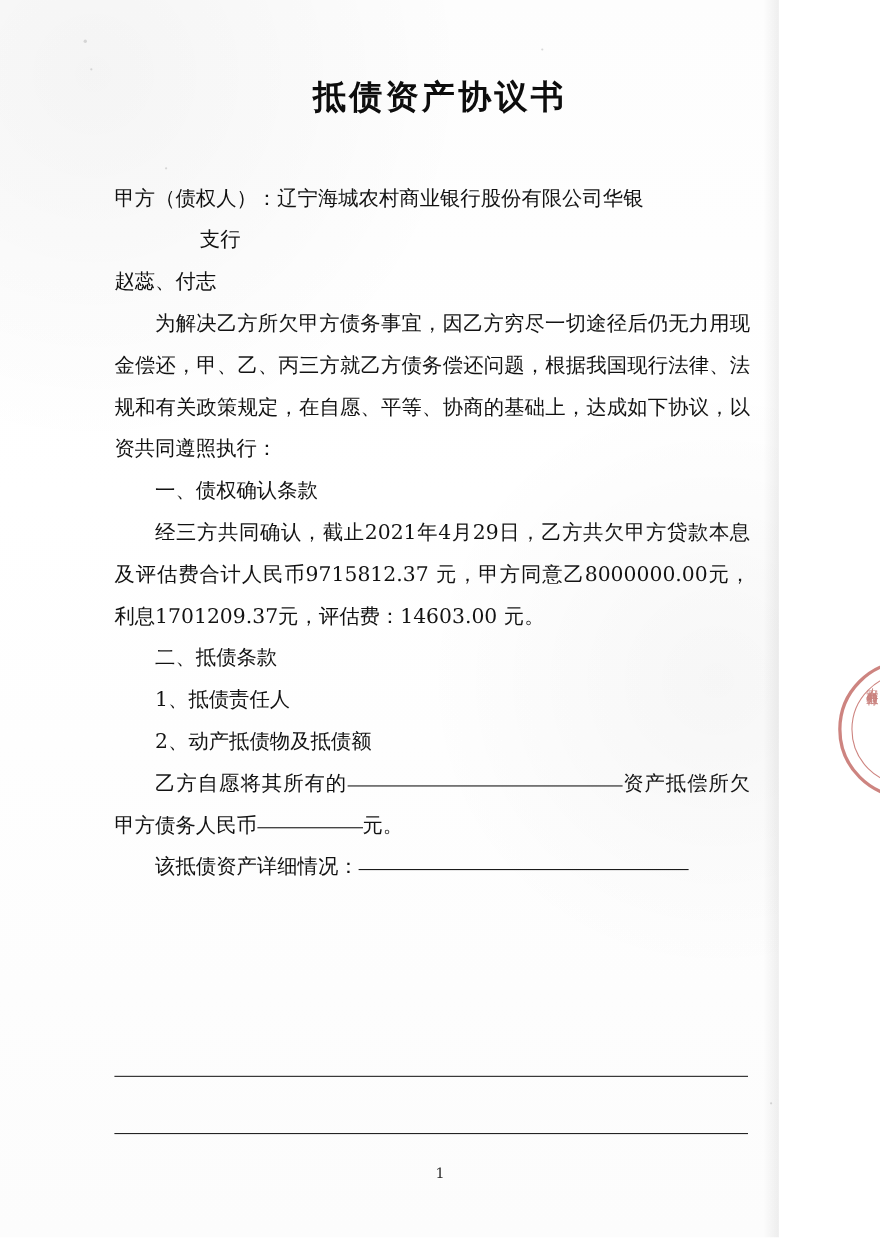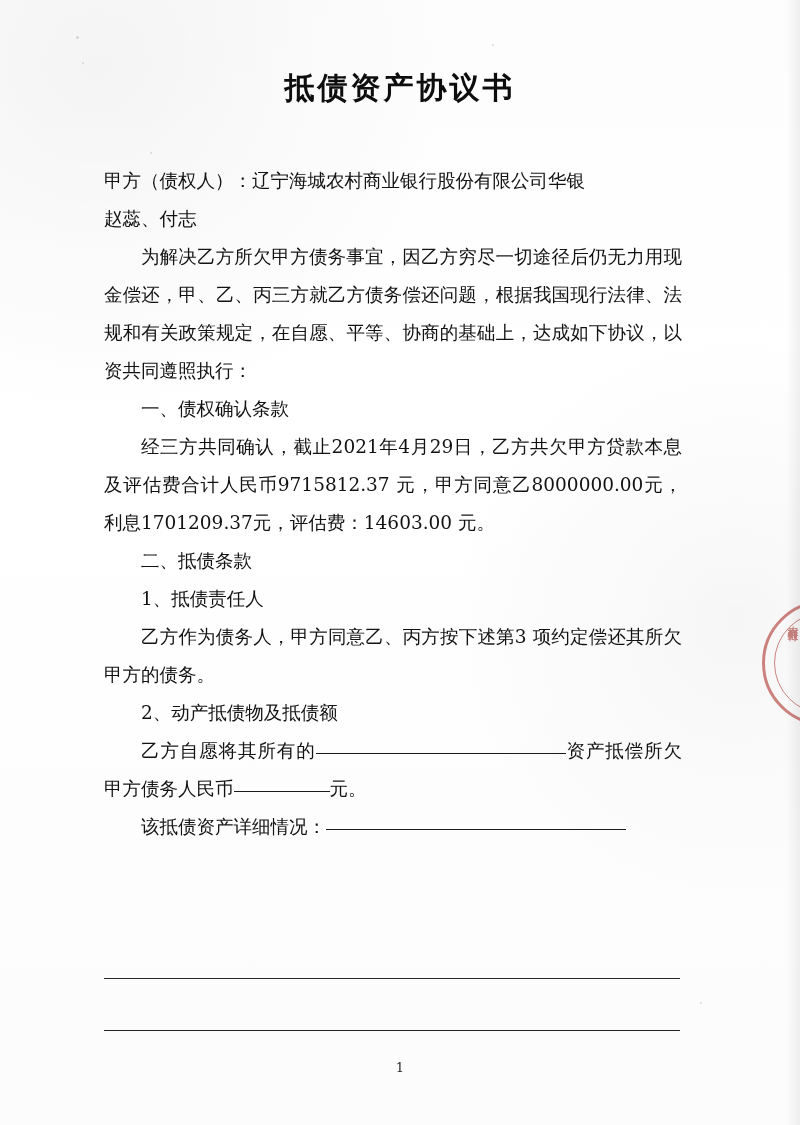--- a/index.html
+++ b/index.html
@@ -10,21 +10,21 @@
     width: 800px;
     height: 1125px;
     background: #ffffff;
     font-family: "DejaVu Serif", "Liberation Serif", serif;
     color: #141414;
     overflow: hidden;
     position: relative;
   }
   .page {
     position: relative;
-    width: 800px;
+    width: 708px;
     height: 1125px;
     background: #fefefe;
     box-sizing: border-box;
   }
   
   .paper-tone {
     position: absolute;
     inset: 0;
     background:
       radial-gradient(circle at 12% 6%, rgba(0,0,0,0.035) 0%, rgba(0,0,0,0) 28%),
@@ -164,41 +164,39 @@
   <div class="speck" style="top:1002px;left:700px;width:2px;height:2px;"></div>
 
   <div class="doc-title">抵债资产协议书</div>
 
   <div class="body-block">
 
     <div class="party-line">
       <span class="party-label">甲方（债权人）：</span>
       <span class="party-value">辽宁海城农村商业银行股份有限公司华银</span>
     </div>
+    <p class="para wrap-indent">支行</p>
 
     <div class="party-line">
       <span class="party-value">赵蕊、付志</span>
     </div>
 
 
     <p class="para indent">为解决乙方所欠甲方债务事宜，因乙方穷尽一切途径后仍无力用现金偿还，甲、乙、丙三方就乙方债务偿还问题，根据我国现行法律、法规和有关政策规定，在自愿、平等、协商的基础上，达成如下协议，以资共同遵照执行：</p>
 
     <p class="para indent">一、债权确认条款</p>
 
     <p class="para indent">
       <span>经三方共同确认，截止</span><span class="ul">2021</span><span>年</span><span class="ul">4</span><span>月</span><span class="ul">29</span><span>日，乙方共欠甲方贷款本息及评估费合计人民币</span><span class="ul">9715812.37</span>&nbsp;<span>元，甲方同意乙</span><span class="ul">8000000.00</span><span>元，利息</span><span class="ul">1701209.37</span><span>元，评估费：</span><span class="ul">14603.00</span>&nbsp;<span>元。</span>
     </p>
 
     <p class="para indent">二、抵债条款</p>
 
     <p class="para indent">1、抵债责任人</p>
 
-    <p class="para indent">
-      <span>乙方作为债务人，甲方同意乙、丙方按下述第</span><span class="ul">3</span>&nbsp;<span>项约定偿还其所欠甲方的债务。</span>
-    </p>
 
     <p class="para indent">2、动产抵债物及抵债额</p>
 
     <p class="para indent">
       <span>乙方自愿将其所有的</span><span class="blank-inline blank-w-long"></span><span>资产抵偿所欠甲方债务人民币</span><span class="blank-inline blank-w-mid"></span><span>元。</span>
     </p>
 
     <p class="para indent">
       <span>该抵债资产详细情况：</span><span class="blank-inline blank-w-tail"></span>
     </p>

